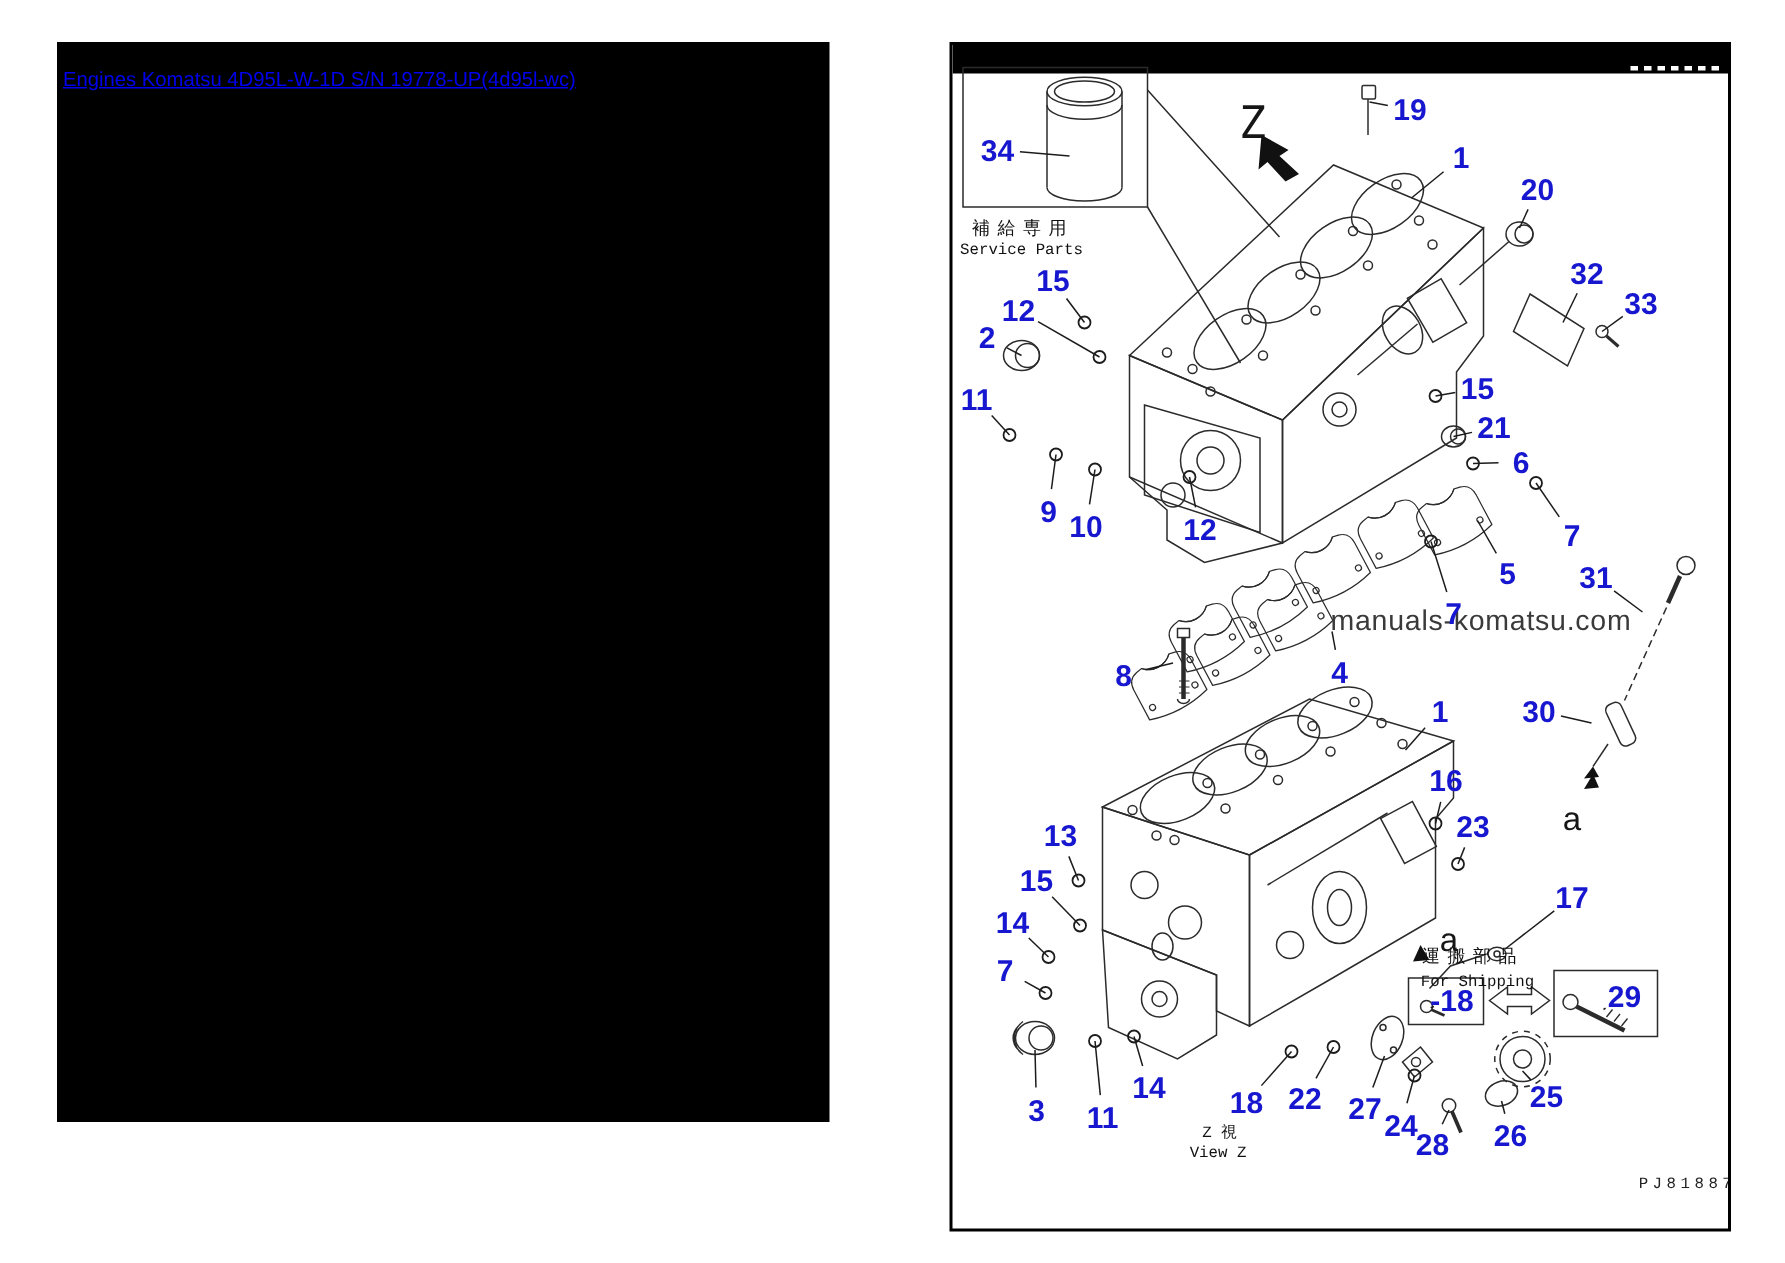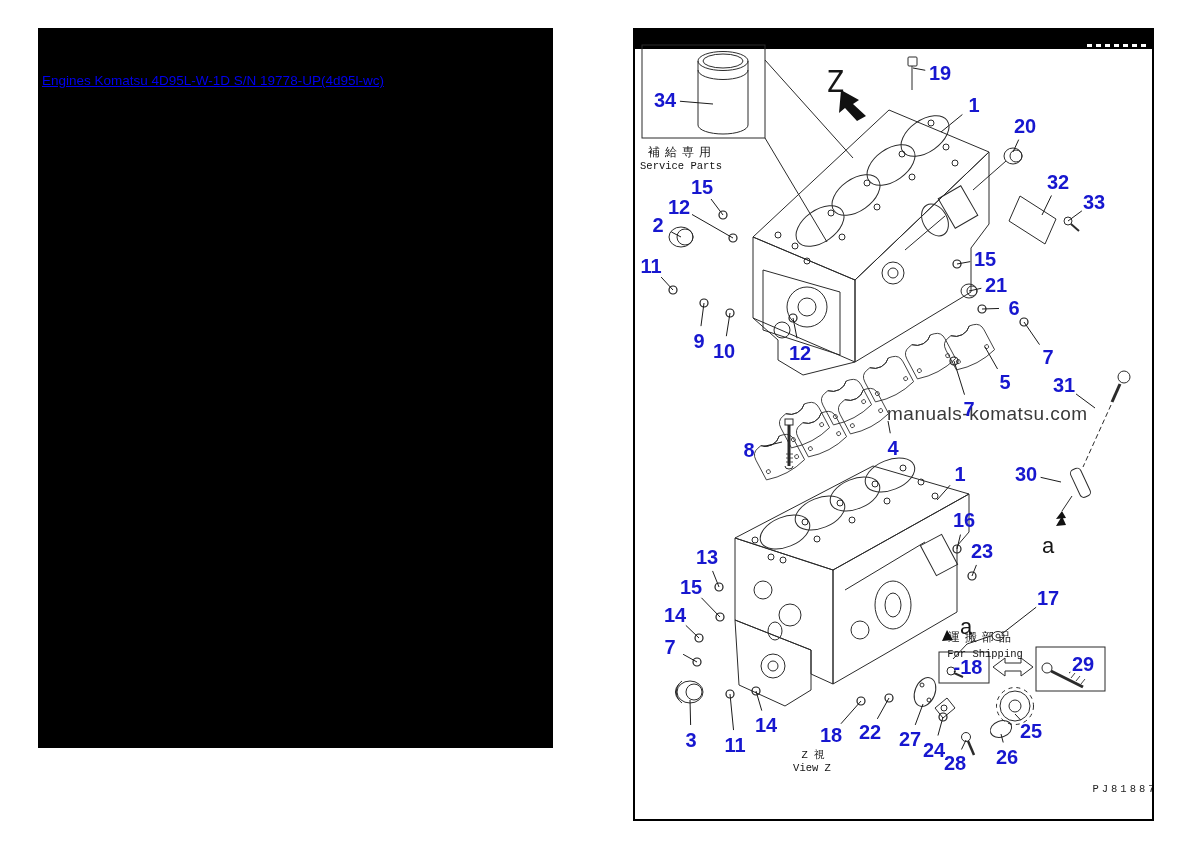--- a/index.html
+++ b/index.html
@@ -1,20 +1,20 @@
 <!DOCTYPE html>
 <html style="--callout-blue: #1717cf; --link-blue: #0000ee;"><head>
 <meta charset="utf-8">
 <style>
   html,body{margin:0;padding:0;background:#fff;}
   body{width:1190px;height:842px;position:relative;overflow:hidden;
        font-family:"Liberation Sans",sans-serif;}
   #left-panel{position:absolute;left:38px;top:28px;width:515px;height:720px;background:#000;}
   #title-link{position:absolute;left:42px;top:45px;z-index:5;font-size:13.5px;
-      color:var(--link-blue,#0000ee);white-space:nowrap;margin-top:28px;}
+      color:var(--link-blue,#0000ee);white-space:nowrap;}
   #diagram-panel{position:absolute;left:633px;top:28px;width:521px;height:793px;
       box-sizing:border-box;border:2px solid #000;background:#fff;}
   #diagram-svg{display:block;width:100%;height:100%;}
   .ln{fill:none;stroke:#2b2b2b;stroke-width:1;}
   .co{font:600 20px "Liberation Sans",sans-serif;fill:var(--callout-blue,#1717cf);text-anchor:middle;}
   .lead{stroke:#1c1c1c;stroke-width:1;fill:none;}
   .pgl{fill:none;stroke:#1c1c1c;stroke-width:1.2;}
   .jp{font:12px "DejaVu Sans",sans-serif;letter-spacing:5px;fill:#111;}
   .mono{font:10.5px "Liberation Mono",monospace;fill:#111;}
   .zmark{font:30px "DejaVu Sans Mono",monospace;fill:#161616;}

